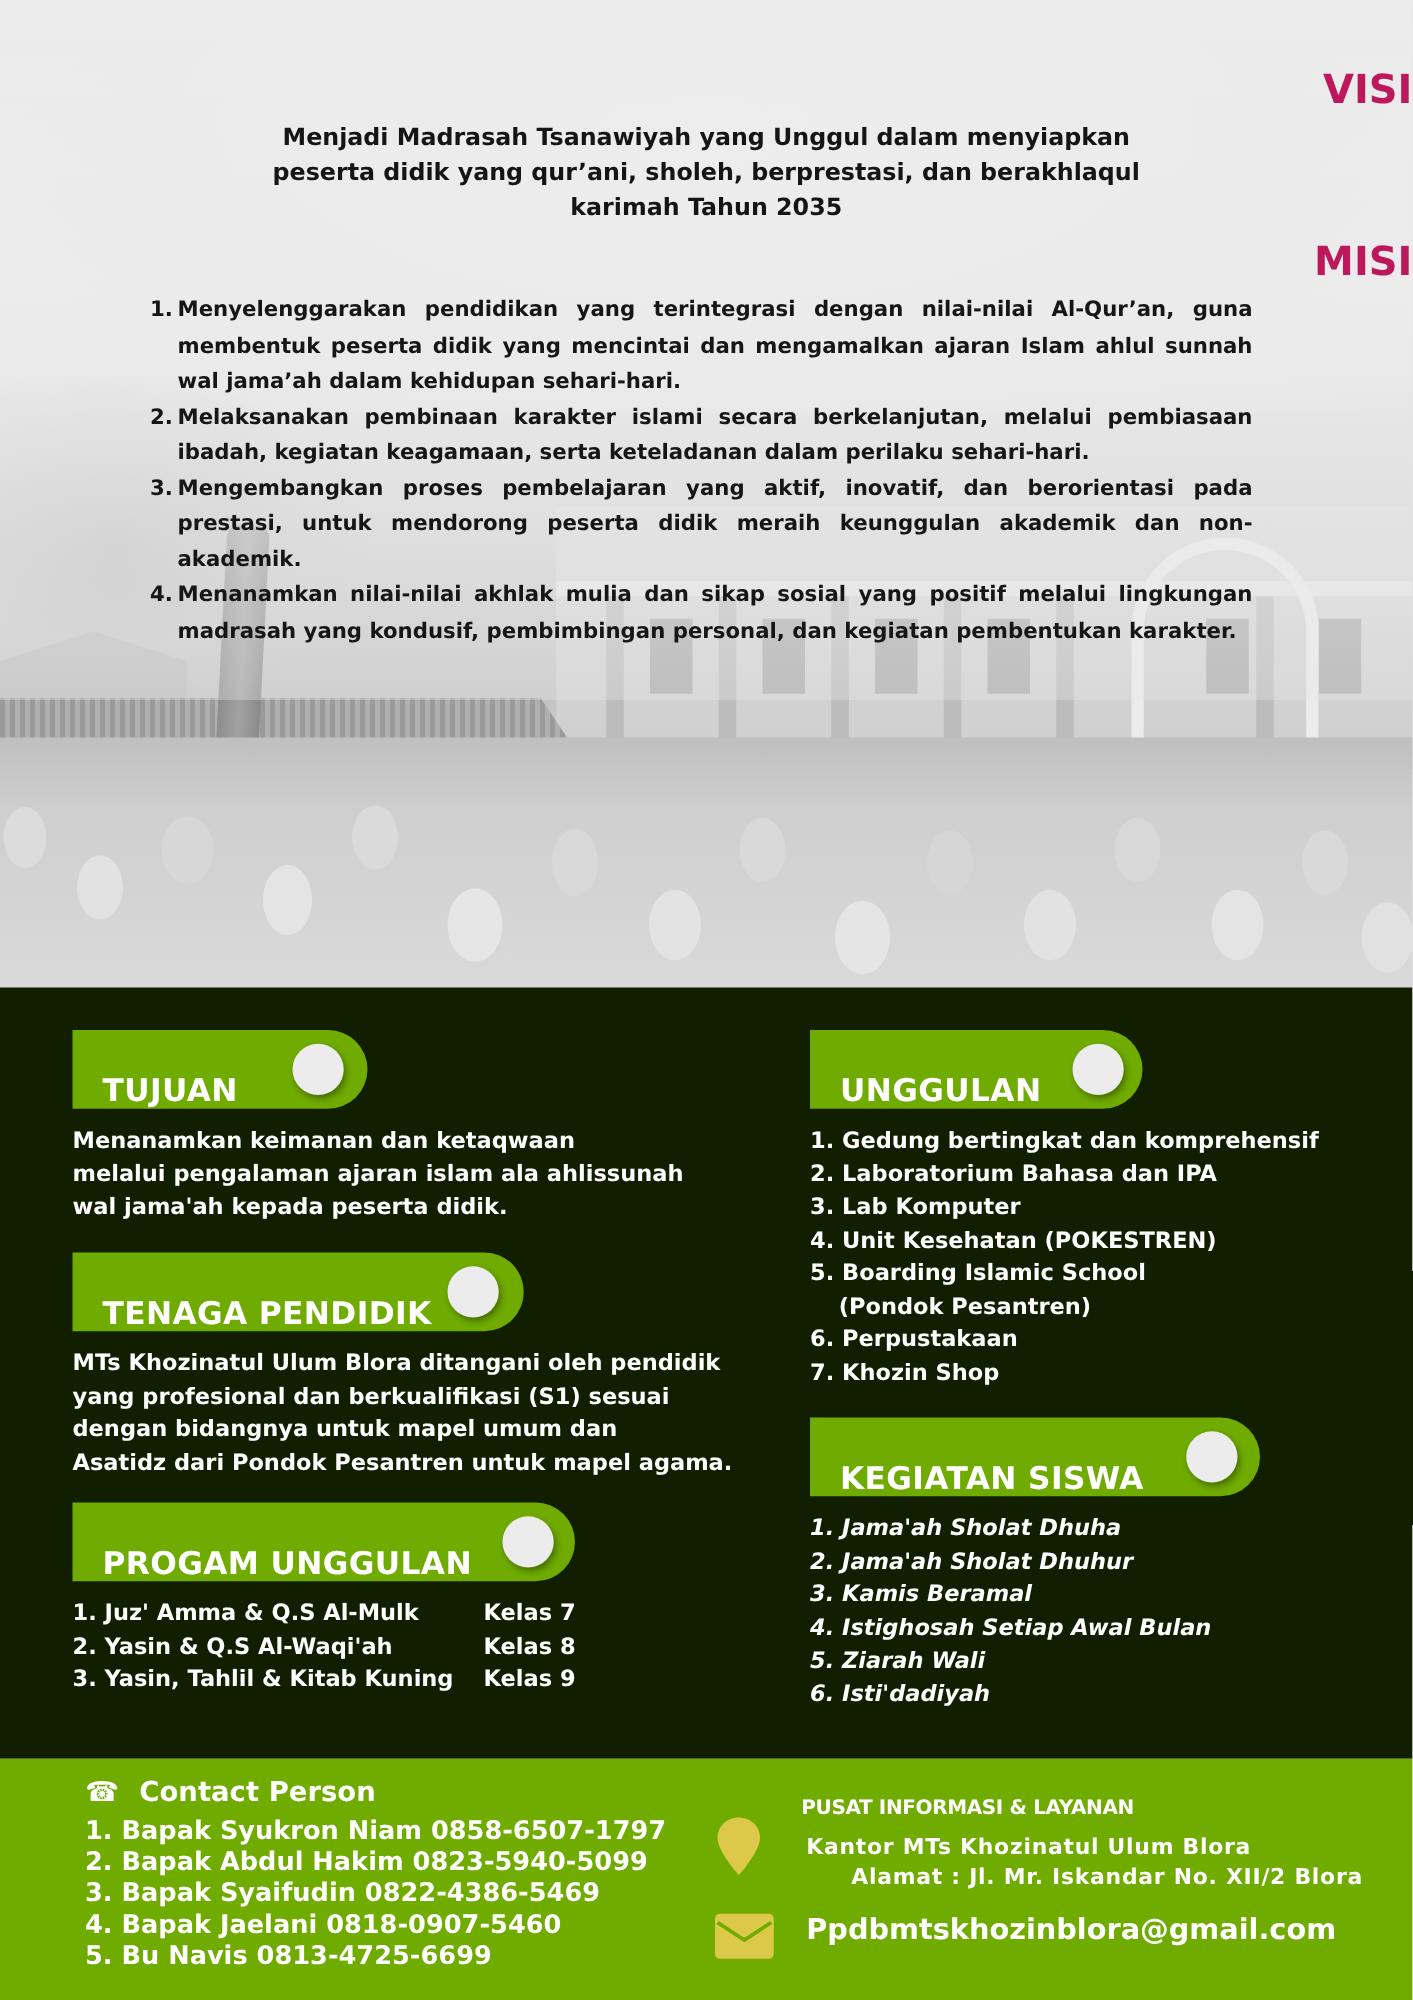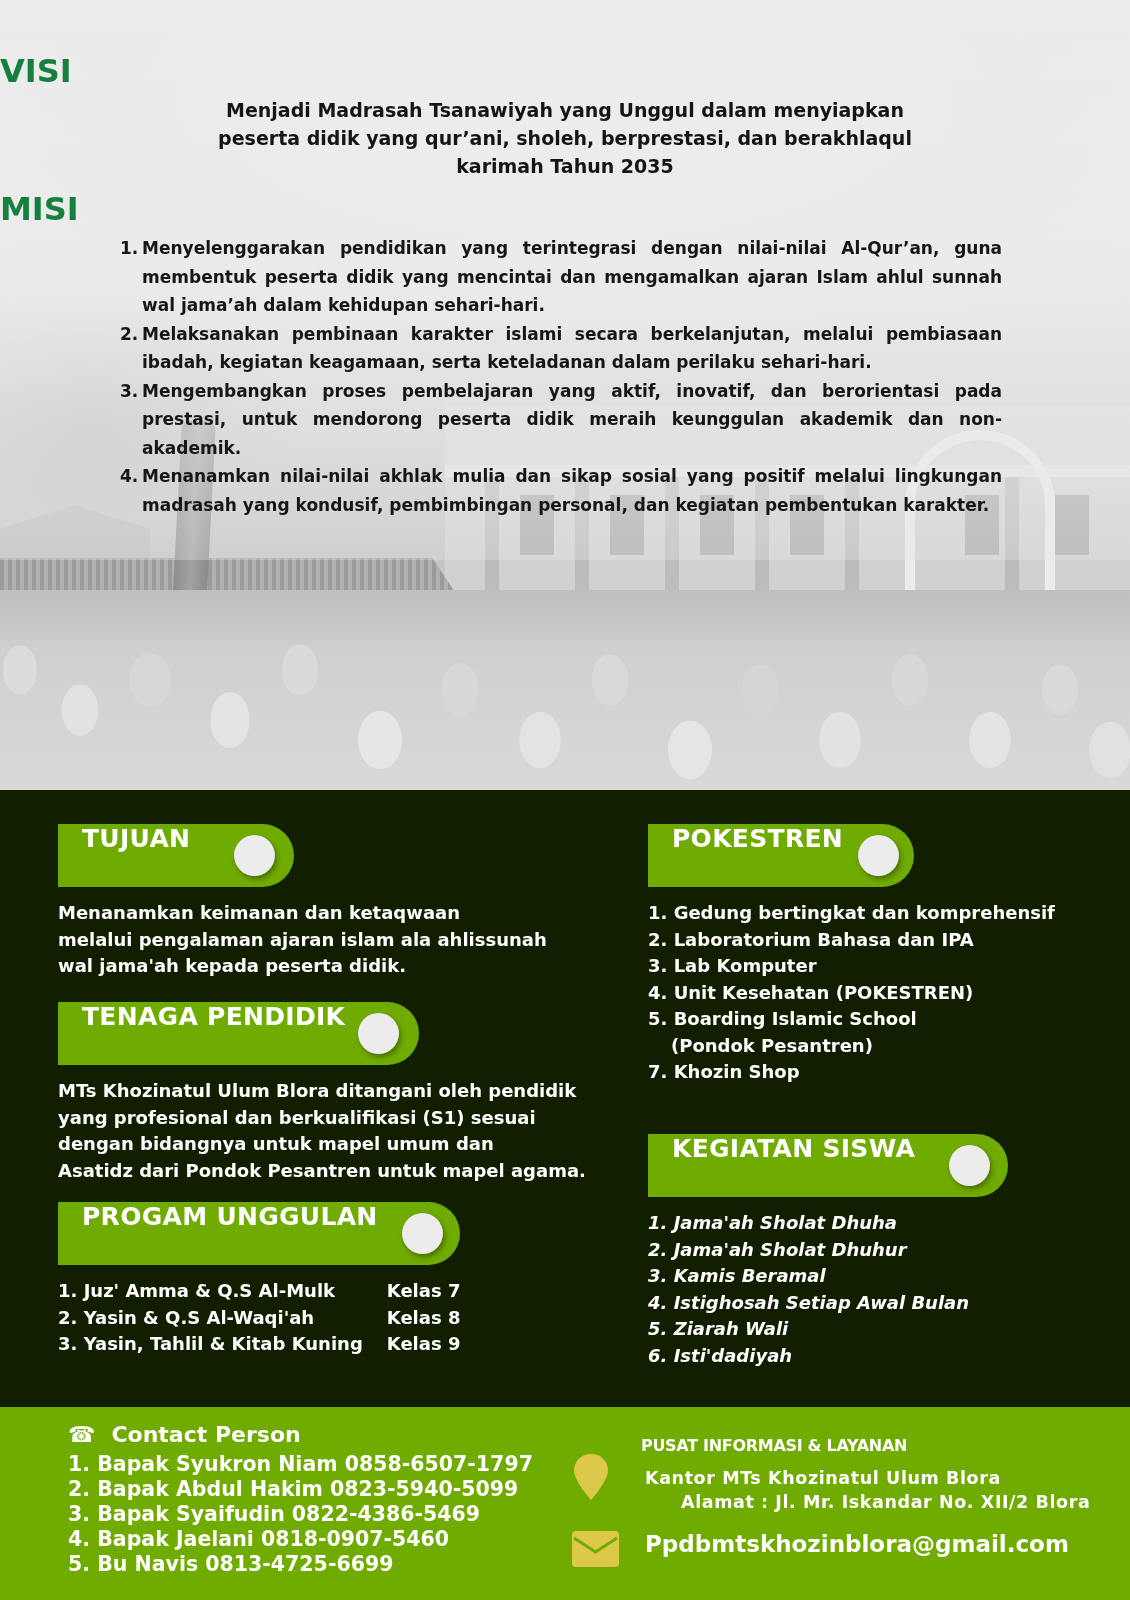--- a/index.html
+++ b/index.html
@@ -84,22 +84,22 @@
       position: absolute; left: 0; top: 592px; width: 1130px; height: 28px;
       background: repeating-linear-gradient(90deg, #6f6f6f 0 6px, #9a9a9a 6px 14px);
       opacity: 0.55;
     }
     .hero .fade {
       position: absolute; left: 0; top: 0; width: 100%; height: 560px;
       background: linear-gradient(180deg, rgba(236,236,236,0.92) 0%, rgba(236,236,236,0.8) 50%, rgba(230,230,230,0.35) 100%);
     }
 
     .visi-title, .misi-title {
-      position: absolute; left: 0; width: 1130px; text-align: left;
-      font-size: 32px; font-weight: bold; color: #15803d; letter-spacing: 0;
+      position: absolute; left: 0; width: 1130px; text-align: right;
+      font-size: 32px; font-weight: bold; color: #be185d; letter-spacing: 0;
     }
     .visi-title { top: 52px; }
     .misi-title { top: 190px; }
     .visi-text {
       position: absolute; left: 195px; top: 96px; width: 740px;
       text-align: center; font-size: 19px; font-weight: bold; color: #151515; line-height: 28px;
     }
     .misi-list {
       position: absolute; left: 120px; top: 234px; width: 882px;
       list-style: none; font-size: 17px; font-weight: bold; color: #161616; line-height: 28.5px;
@@ -110,21 +110,21 @@
 
     
     .dark {
       position: absolute; left: 0; top: 790px; width: 1130px; height: 617px;
       background: #111e00;
     }
     .pill {
       position: absolute; height: 63px;
       background: #6fab00;
       border-radius: 0 32px 32px 0;
-      display: flex; align-items: flex-start;
+      display: flex; align-items: flex-end;
       padding-left: 24px;
     }
     .pill .pill-label {
       font-size: 25px; font-weight: bold; color: #ffffff; letter-spacing: 0.3px; white-space: nowrap;
     }
     .pill .pill-dot {
       position: absolute; top: 11px; width: 41px; height: 41px; border-radius: 50%;
       background: #ececec;
       box-shadow: 2px 3px 5px rgba(0,0,0,0.35);
     }
@@ -255,32 +255,33 @@
     <td class="kelas">Kelas 8</td>
   </tr>
   <tr>
     <td>3. Yasin, Tahlil &amp; Kitab Kuning</td>
     <td class="kelas">Kelas 9</td>
   </tr>
 </tbody>
   </table>
 
 <div class="pill" style="left:648px; top:824px; width:266px;">
-  <span class="pill-label">POKESTREN</span>
+  <span class="pill-label">UNGGULAN</span>
   <span class="pill-dot" style="left:210px;"></span>
 </div>
 <ul class="block-text num-list" style="left:648px; top:900px;">
   <li>1. Gedung bertingkat dan komprehensif</li>
   <li>2. Laboratorium Bahasa dan IPA</li>
   <li>3. Lab Komputer</li>
   <li>4. Unit Kesehatan (POKESTREN)</li>
   <li>5. Boarding Islamic School</li>
   <li>
       <span class="indent">(Pondok Pesantren)</span>
     </li>
+  <li>6. Perpustakaan</li>
   <li>7. Khozin Shop</li>
 </ul>
 
 <div class="pill" style="left:648px; top:1134px; width:360px;">
   <span class="pill-label">KEGIATAN SISWA</span>
   <span class="pill-dot" style="left:301px;"></span>
 </div>
 <ul class="block-text num-list" style="left:648px; top:1210px;font-style:italic;">
   <li>1. Jama'ah Sholat Dhuha</li>
   <li>2. Jama'ah Sholat Dhuhur</li>

